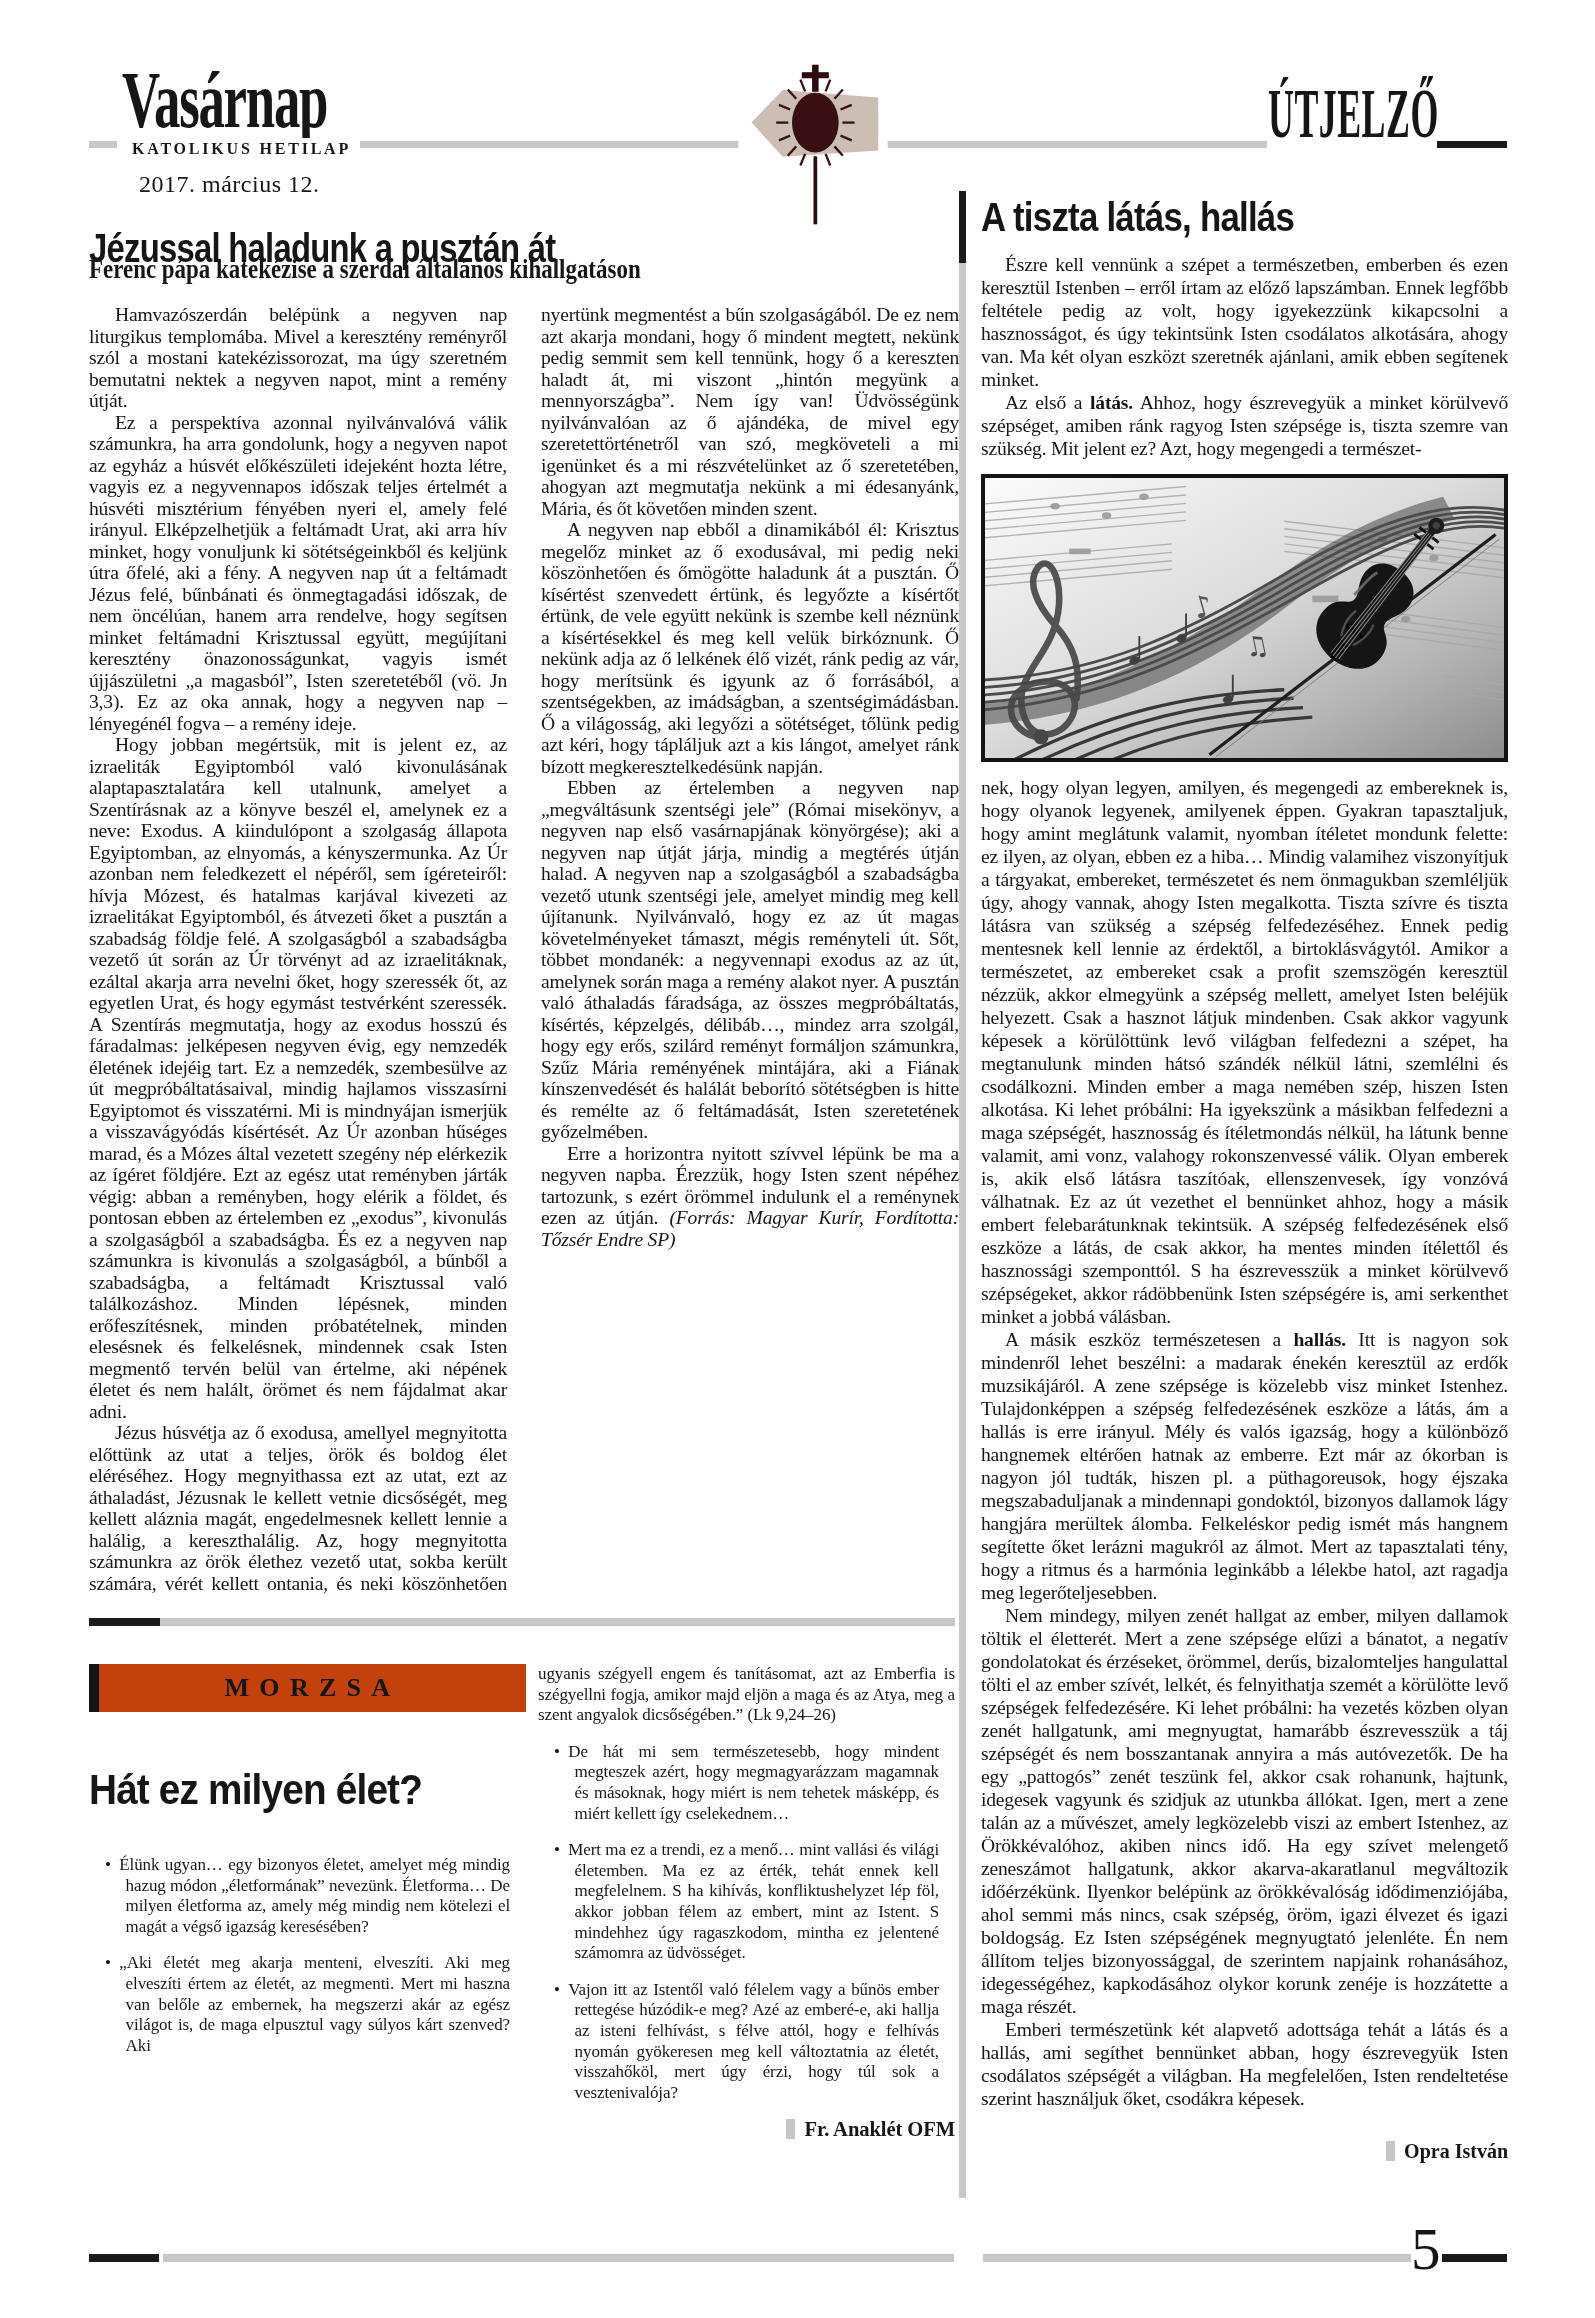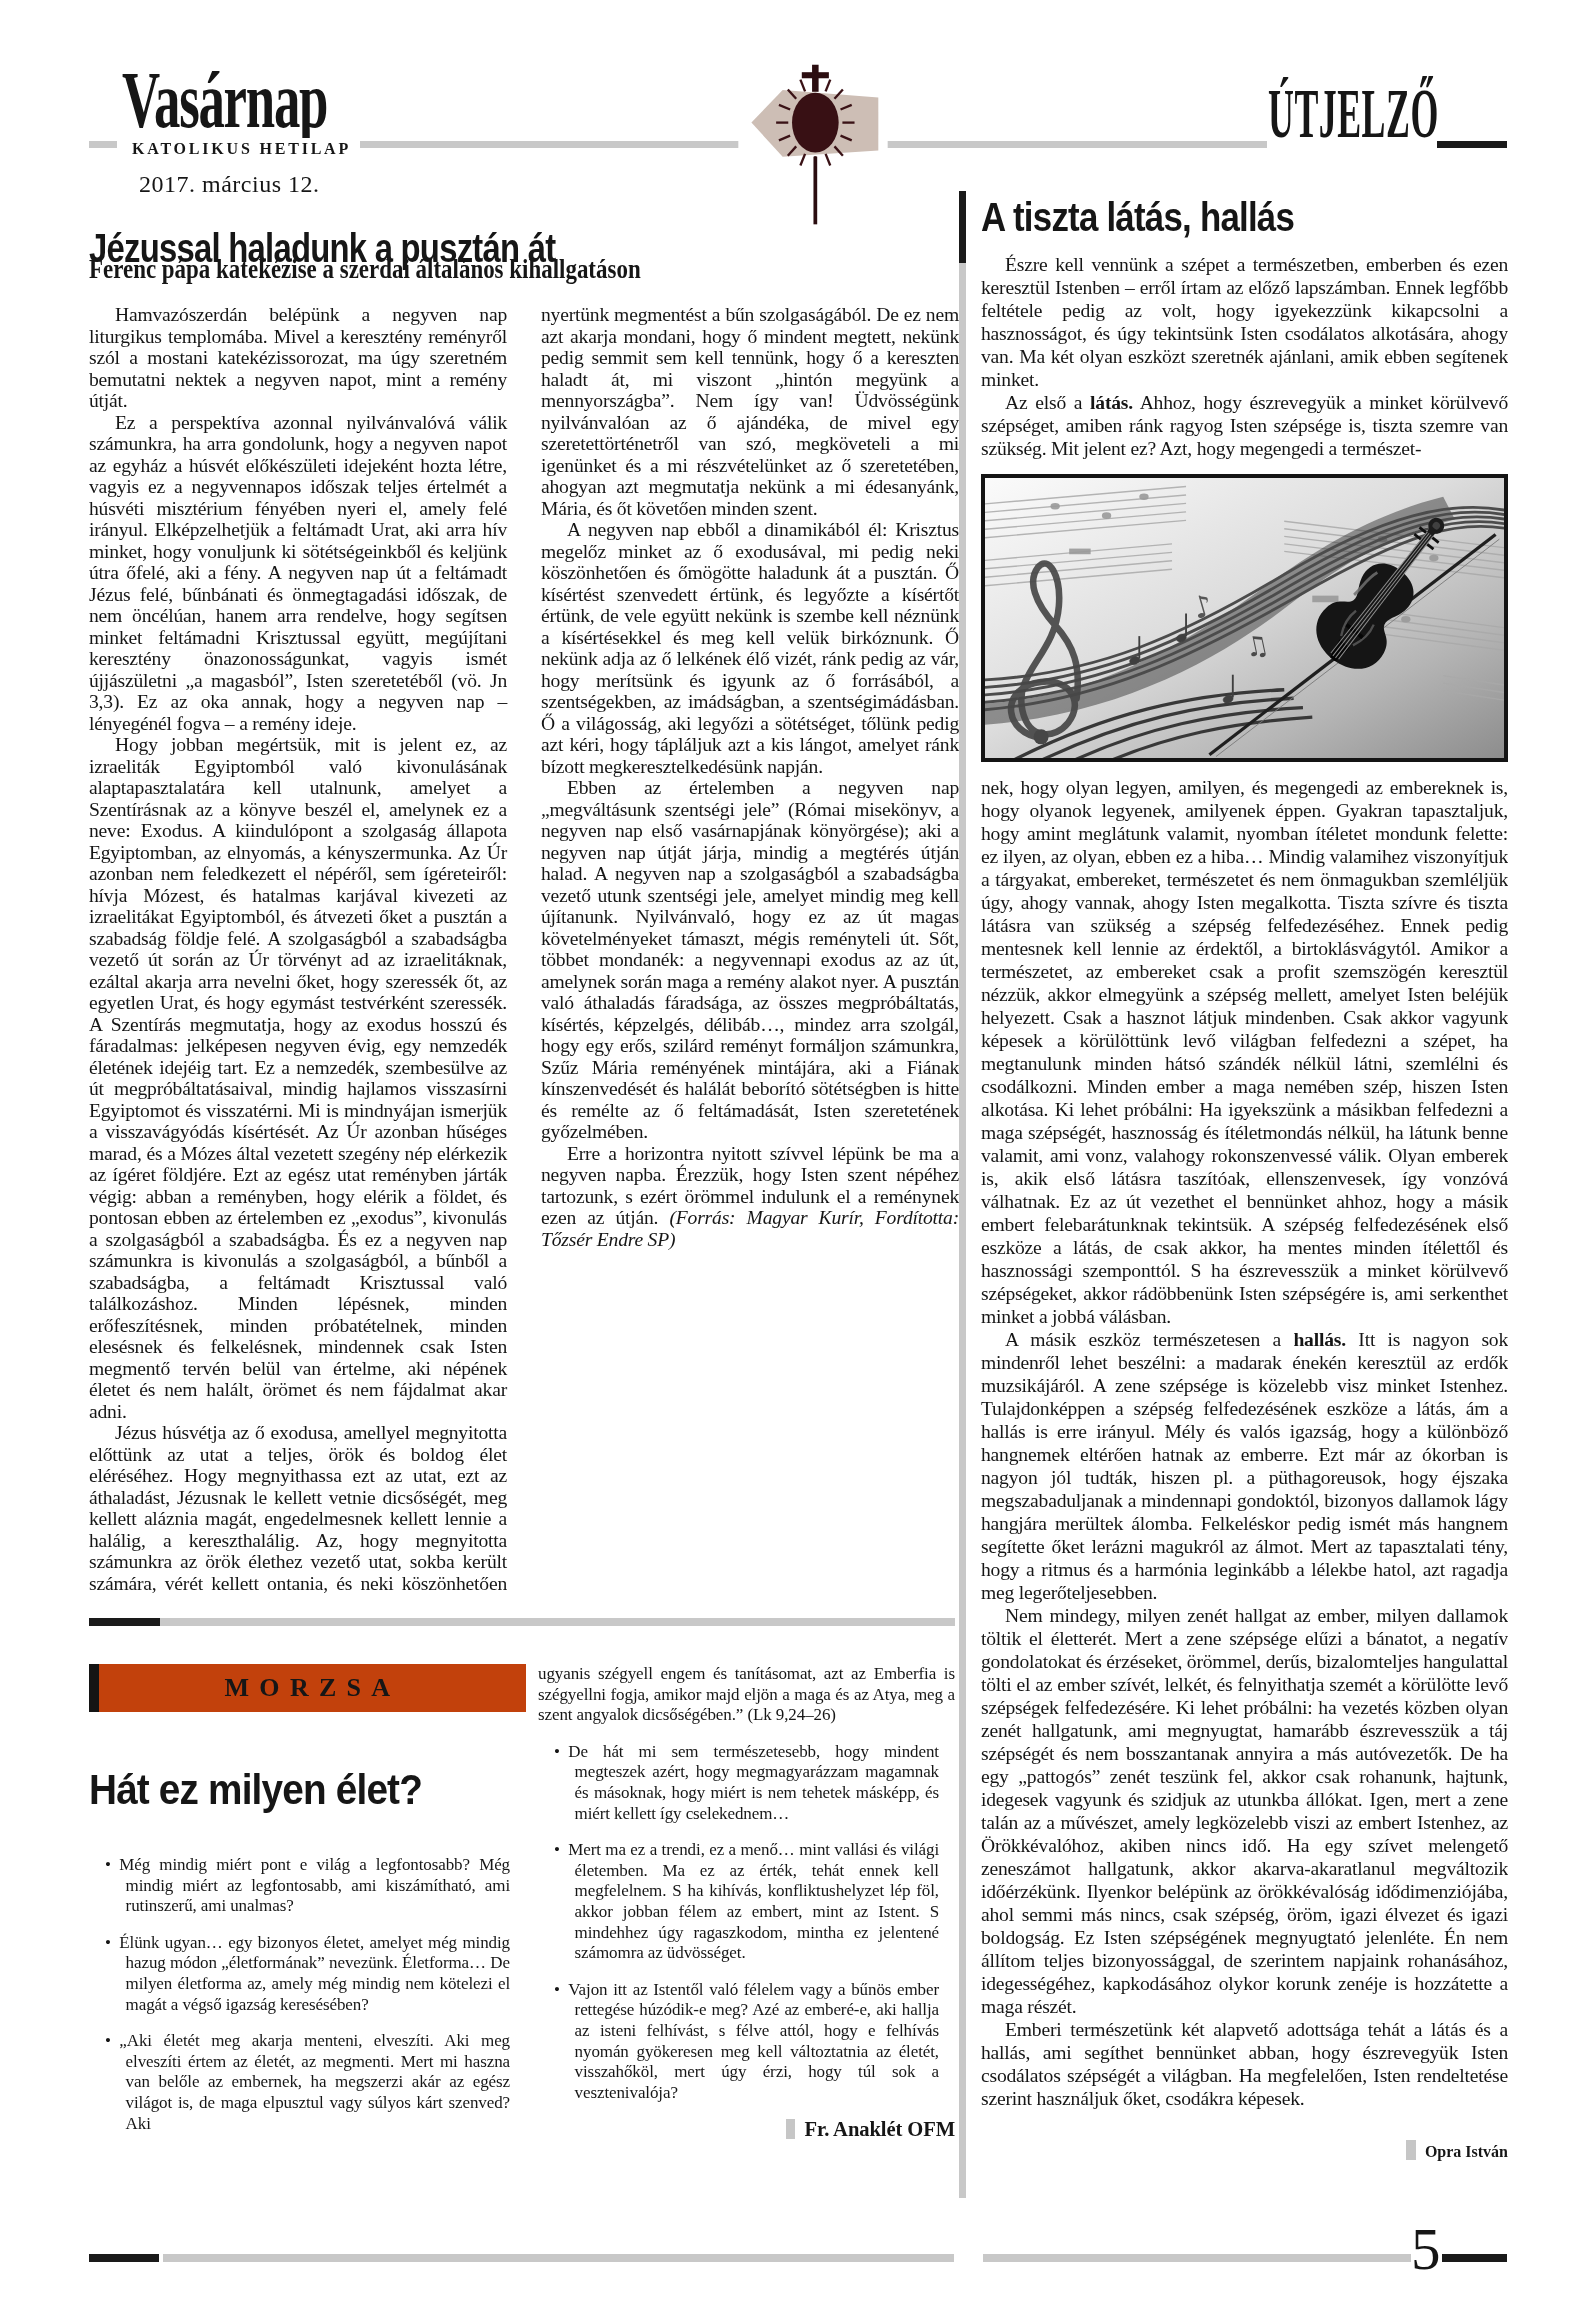--- a/index.html
+++ b/index.html
@@ -34,21 +34,21 @@
   #divider-gray{left:959px;top:263px;width:6.5px;height:1935px;background:#c8c8c8;}
   
   #ra{left:981px;top:196px;width:527px;height:2010px;overflow:hidden;}
   #ra h2{margin:0 0 14px 0;font-size:41px;line-height:43px;font-weight:bold;
       font-family:"Liberation Sans",sans-serif;letter-spacing:-0.9px;
       transform:scaleX(.85);transform-origin:left top;white-space:nowrap;}
   #ra p{margin:0;font-size:19.6px;line-height:23px;text-align:justify;
       text-indent:24px;letter-spacing:-0.2px;hyphens:auto;}
   #ra figure{margin:14px 0;border:4.2px solid #141414;height:280px;padding:0;}
   #ra figure svg{display:block;width:100%;height:100%;}
-  .sig{position:absolute;right:0;font-size:16px;font-weight:bold;white-space:nowrap;}
+  .sig{position:absolute;right:0;font-size:20px;font-weight:bold;white-space:nowrap;}
   .sig .mark{display:inline-block;width:9.3px;height:19.6px;background:#c6c6c6;
       margin-right:9.3px;vertical-align:-2.8px;}
   #ra .sig{top:1944px;}
   
   #mz-rule-black{left:89px;top:1618px;width:71px;height:7.5px;background:#1a1a1a;}
   #mz-rule-gray{left:160px;top:1618px;width:795px;height:7.5px;background:#c8c8c8;}
   #mz-col1{left:89px;top:1664px;width:437px;height:587px;overflow:hidden;}
   #mz-box{height:48px;background:#c2410c;border-left:10.3px solid #141414;
       display:flex;align-items:center;justify-content:center;}
   #mz-box span{font-size:26px;font-weight:bold;letter-spacing:10.3px;}
@@ -232,21 +232,20 @@
 
 <div class="abs" id="mz-rule-black"></div>
 <div class="abs" id="mz-rule-gray"></div>
 
 <div class="abs" id="mz-col1">
   <div id="mz-box">
       <span>MORZSA</span>
     </div>
   <h3 id="mz-title">Hát ez milyen élet?</h3>
   <ul class="bullets mz-text">
-    <li>Még mindig miért pont e világ a legfontosabb? Még mindig miért az legfontosabb, ami kiszámítható, ami rutinszerű, ami unalmas?</li>
     <li>Élünk ugyan… egy bizonyos életet, amelyet még mindig hazug módon „életformának” nevezünk. Életforma… De milyen életforma az, amely még mindig nem kötelezi el magát a végső igazság keresésében?</li>
     <li>„Aki életét meg akarja menteni, elveszíti. Aki meg elveszíti értem az életét, az megmenti. Mert mi haszna van belőle az embernek, ha megszerzi akár az egész világot is, de maga elpusztul vagy súlyos kárt szenved? Aki</li>
   </ul>
 </div>
 
 <div id="mz-col2" class="mz-text">
   <p>ugyanis szégyell engem és tanításomat, azt az Emberfia is szégyellni fogja, amikor majd eljön a maga és az Atya, meg a szent angyalok dicsőségében.” (Lk 9,24–26)</p>
   <ul class="bullets">
     <li>De hát mi sem természetesebb, hogy mindent megteszek azért, hogy megmagyarázzam magamnak és másoknak, hogy miért is nem tehetek másképp, és miért kellett így cselekednem…</li>
     <li>Mert ma ez a trendi, ez a menő… mint vallási és világi életemben. Ma ez az érték, tehát ennek kell megfelelnem. S ha kihívás, konfliktushelyzet lép föl, akkor jobban félem az embert, mint az Istent. S mindehhez úgy ragaszkodom, mintha ez jelentené számomra az üdvösséget.</li>

